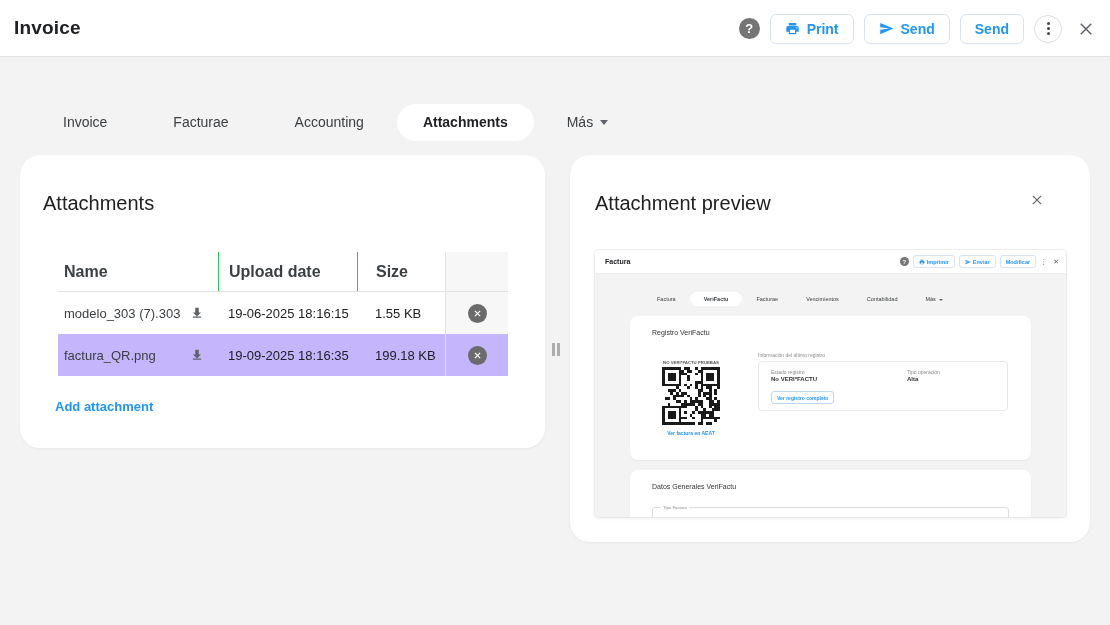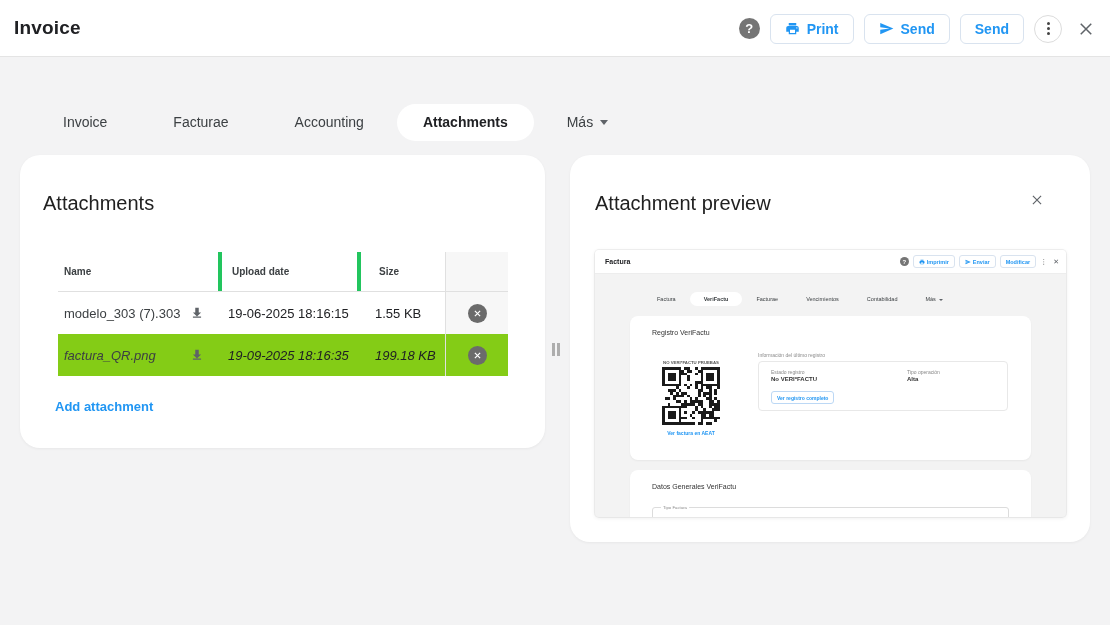--- a/index.html
+++ b/index.html
@@ -35,30 +35,30 @@
   
   .card { position:absolute; background:#fff; border-radius:20px; box-shadow:0 1px 3px rgba(0,0,0,.05); }
   .card-left  { left:20px;  top:155px; width:525px; height:293px; }
   .card-right { left:570px; top:155px; width:520px; height:387px; }
   .card-title { font-size:20px; font-weight:400; color:#212121; }
 
   
   .att-title { position:absolute; left:23px; top:37px; }
   .att-table { position:absolute; left:38px; top:97px; width:450px; font-size:13px; }
   .t-row { display:flex; align-items:center; }
-  .t-head { height:40px; font-weight:700; font-size:10px; color:#3c4043; border-bottom:1px solid #e0e0e0; }
+  .t-head { height:40px; font-weight:700; font-size:16px; color:#3c4043; border-bottom:1px solid #e0e0e0; }
   .c-name { width:160px; padding-left:6px; display:flex; align-items:center; justify-content:space-between; padding-right:14px; }
   .c-date { width:139px; padding-left:10px; }
   .c-size { width:88px;  padding-left:18px; }
   .c-act  { width:63px; display:flex; align-items:center; justify-content:center; align-self:stretch;
     border-left:1px solid #e0e0e0; background:#f7f7f7; }
-  .t-head .c-date, .t-head .c-size { border-left:4px solid #22c55e; align-self:stretch; display:flex; align-items:center; }
+  .t-head .c-date, .t-head .c-size { border-left:1px solid #22c55e; align-self:stretch; display:flex; align-items:center; }
   .t-body-row { height:42px;justify-content:center; }
   .t-body-row .c-name { color:#3c4043; }
-  .t-body-row.selected, .t-body-row.selected .c-act { background:#84cc16;font-style:italic; }
+  .t-body-row.selected, .t-body-row.selected .c-act { background:#c4b5fd; }
   .dl-icon { cursor:pointer; color:#5f6368; display:flex; }
   .del-btn { width:19px; height:19px; border-radius:50%; background:#6b6b6b; color:#fff;
     display:flex; align-items:center; justify-content:center; cursor:pointer; }
   .add-link { position:absolute; left:35px; top:244px; color:#2196f3; font-size:13px; font-weight:700; cursor:pointer; }
 
   
   .resizer { position:absolute; left:552px; top:343px; display:flex; gap:2px; cursor:col-resize; }
   .resizer i { width:3px; height:13px; background:#adadad; }
 
   

